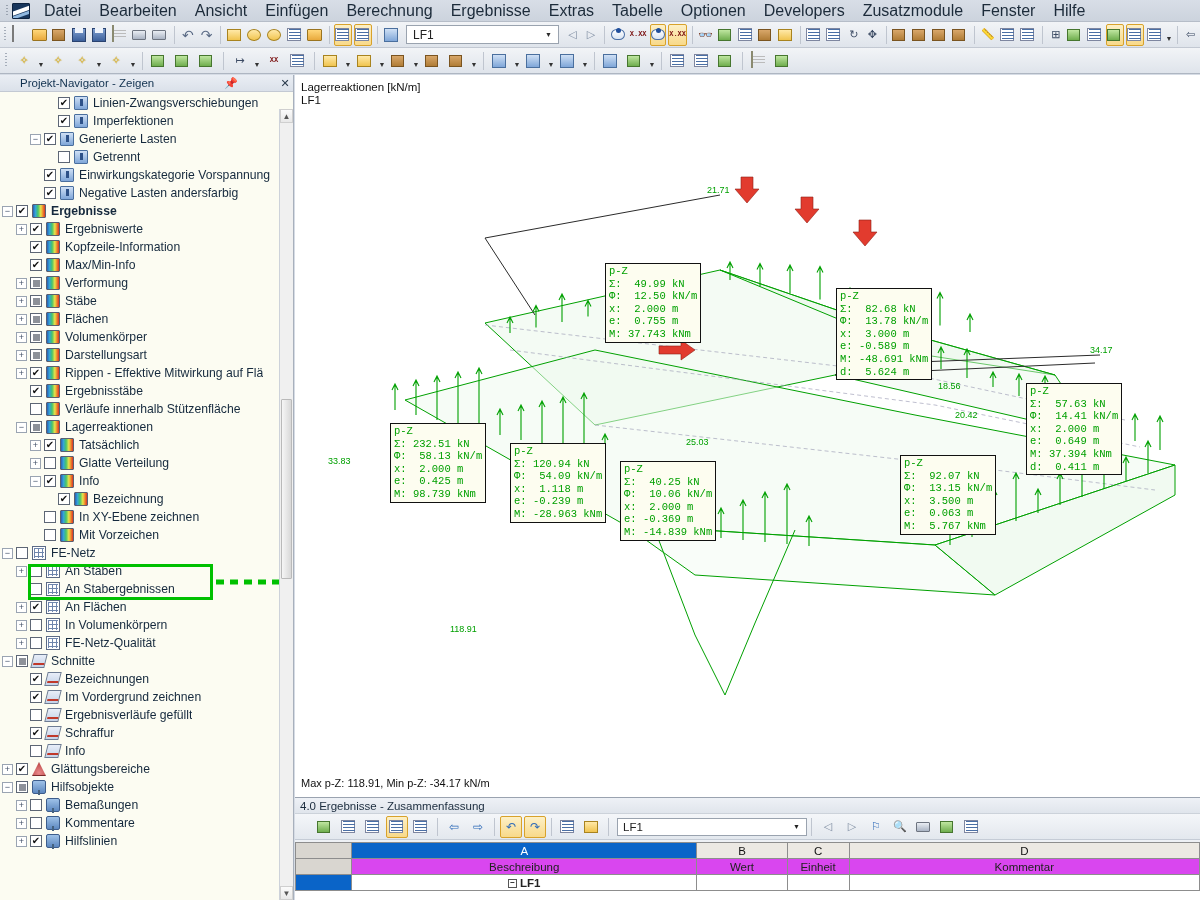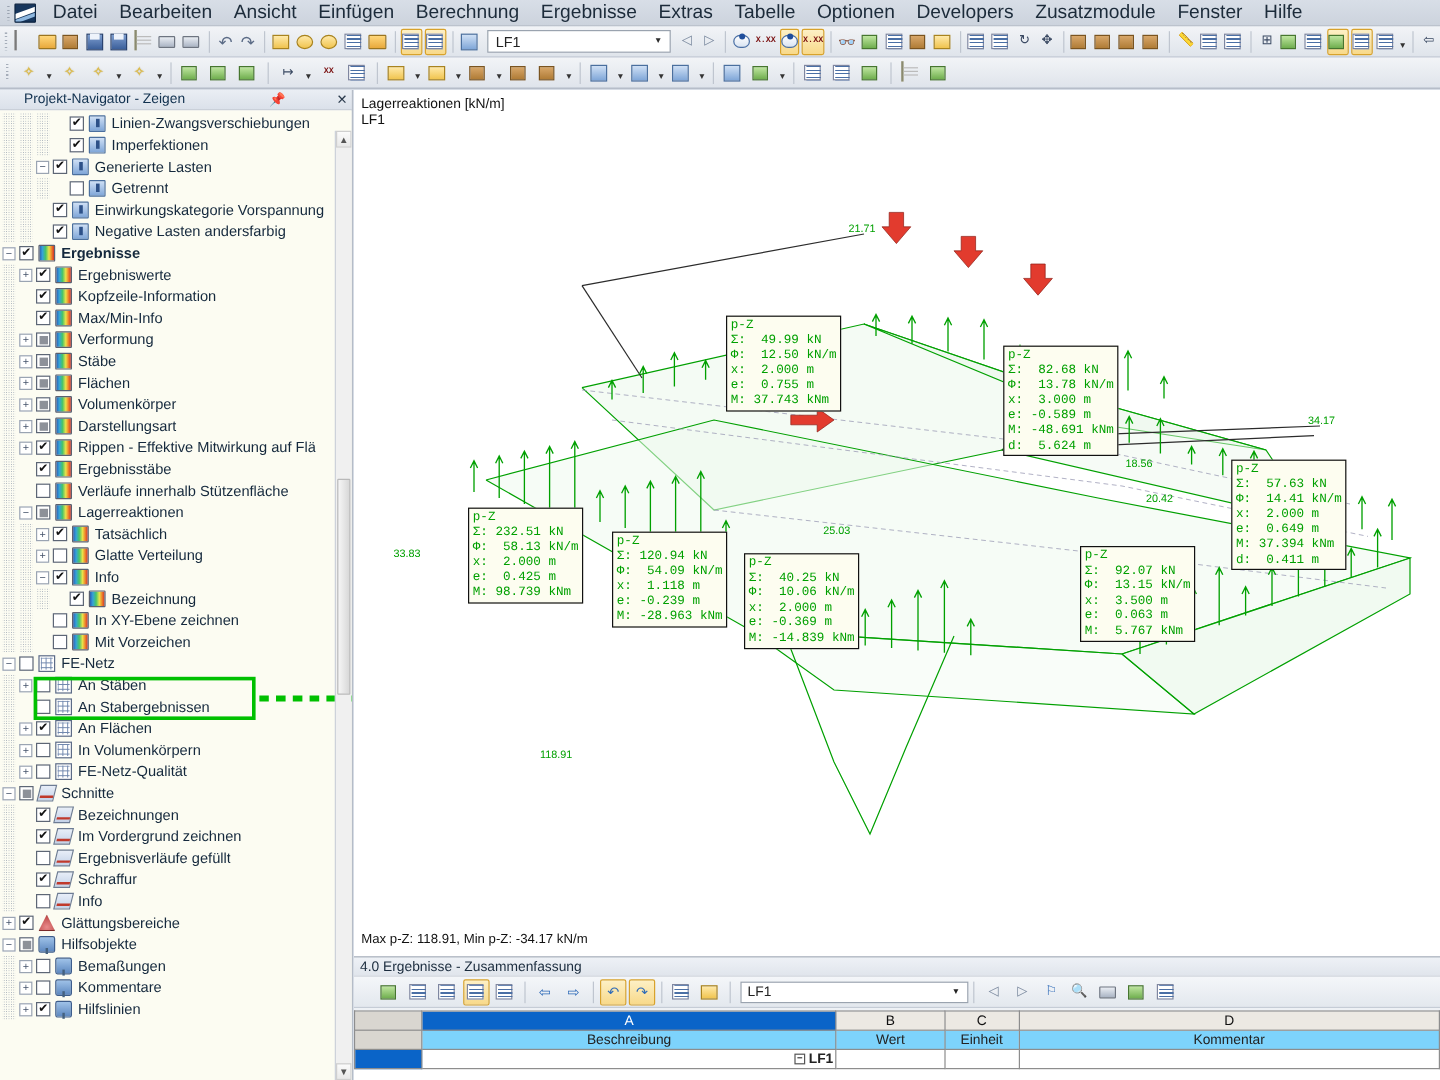--- a/index.html
+++ b/index.html
@@ -210,22 +210,22 @@
   .tp-combo .cv{flex:1;}
   .grid { position:absolute; left:0; right:0; top:44px; bottom:0; background:#fff; }
   .grid table { border-collapse:collapse; width:905px; table-layout:fixed; }
   .grid th, .grid td {
     border:1px solid #8d8d8d; font-size:11.5px; font-weight:normal;
     height:16px; padding:0 2px; text-align:center;
   }
   .colhead th { background:#ece9e3; color:#111; }
   .colhead th.active { background:#0a64c8; color:#fff; }
   .colhead th.corner { background:#d9d6d0; }
-  .subhead td { background:#7dd3fc; }
-  .datarow td { text-align:right; background:#fff; font-weight:bold; }
+  .subhead td { background:#d946ef; }
+  .datarow td { text-align:center; background:#fff; font-weight:bold; }
   .datarow td.rowhdr { background:#0a64c8; }
   .expander {
     display:inline-flex; width:9px;height:9px;border:1px solid #555;background:#fff;
     align-items:center;justify-content:center;font-size:8px;line-height:8px;margin-right:3px;
     vertical-align:middle;
   }
 </style>
 </head>
 <body>
 

